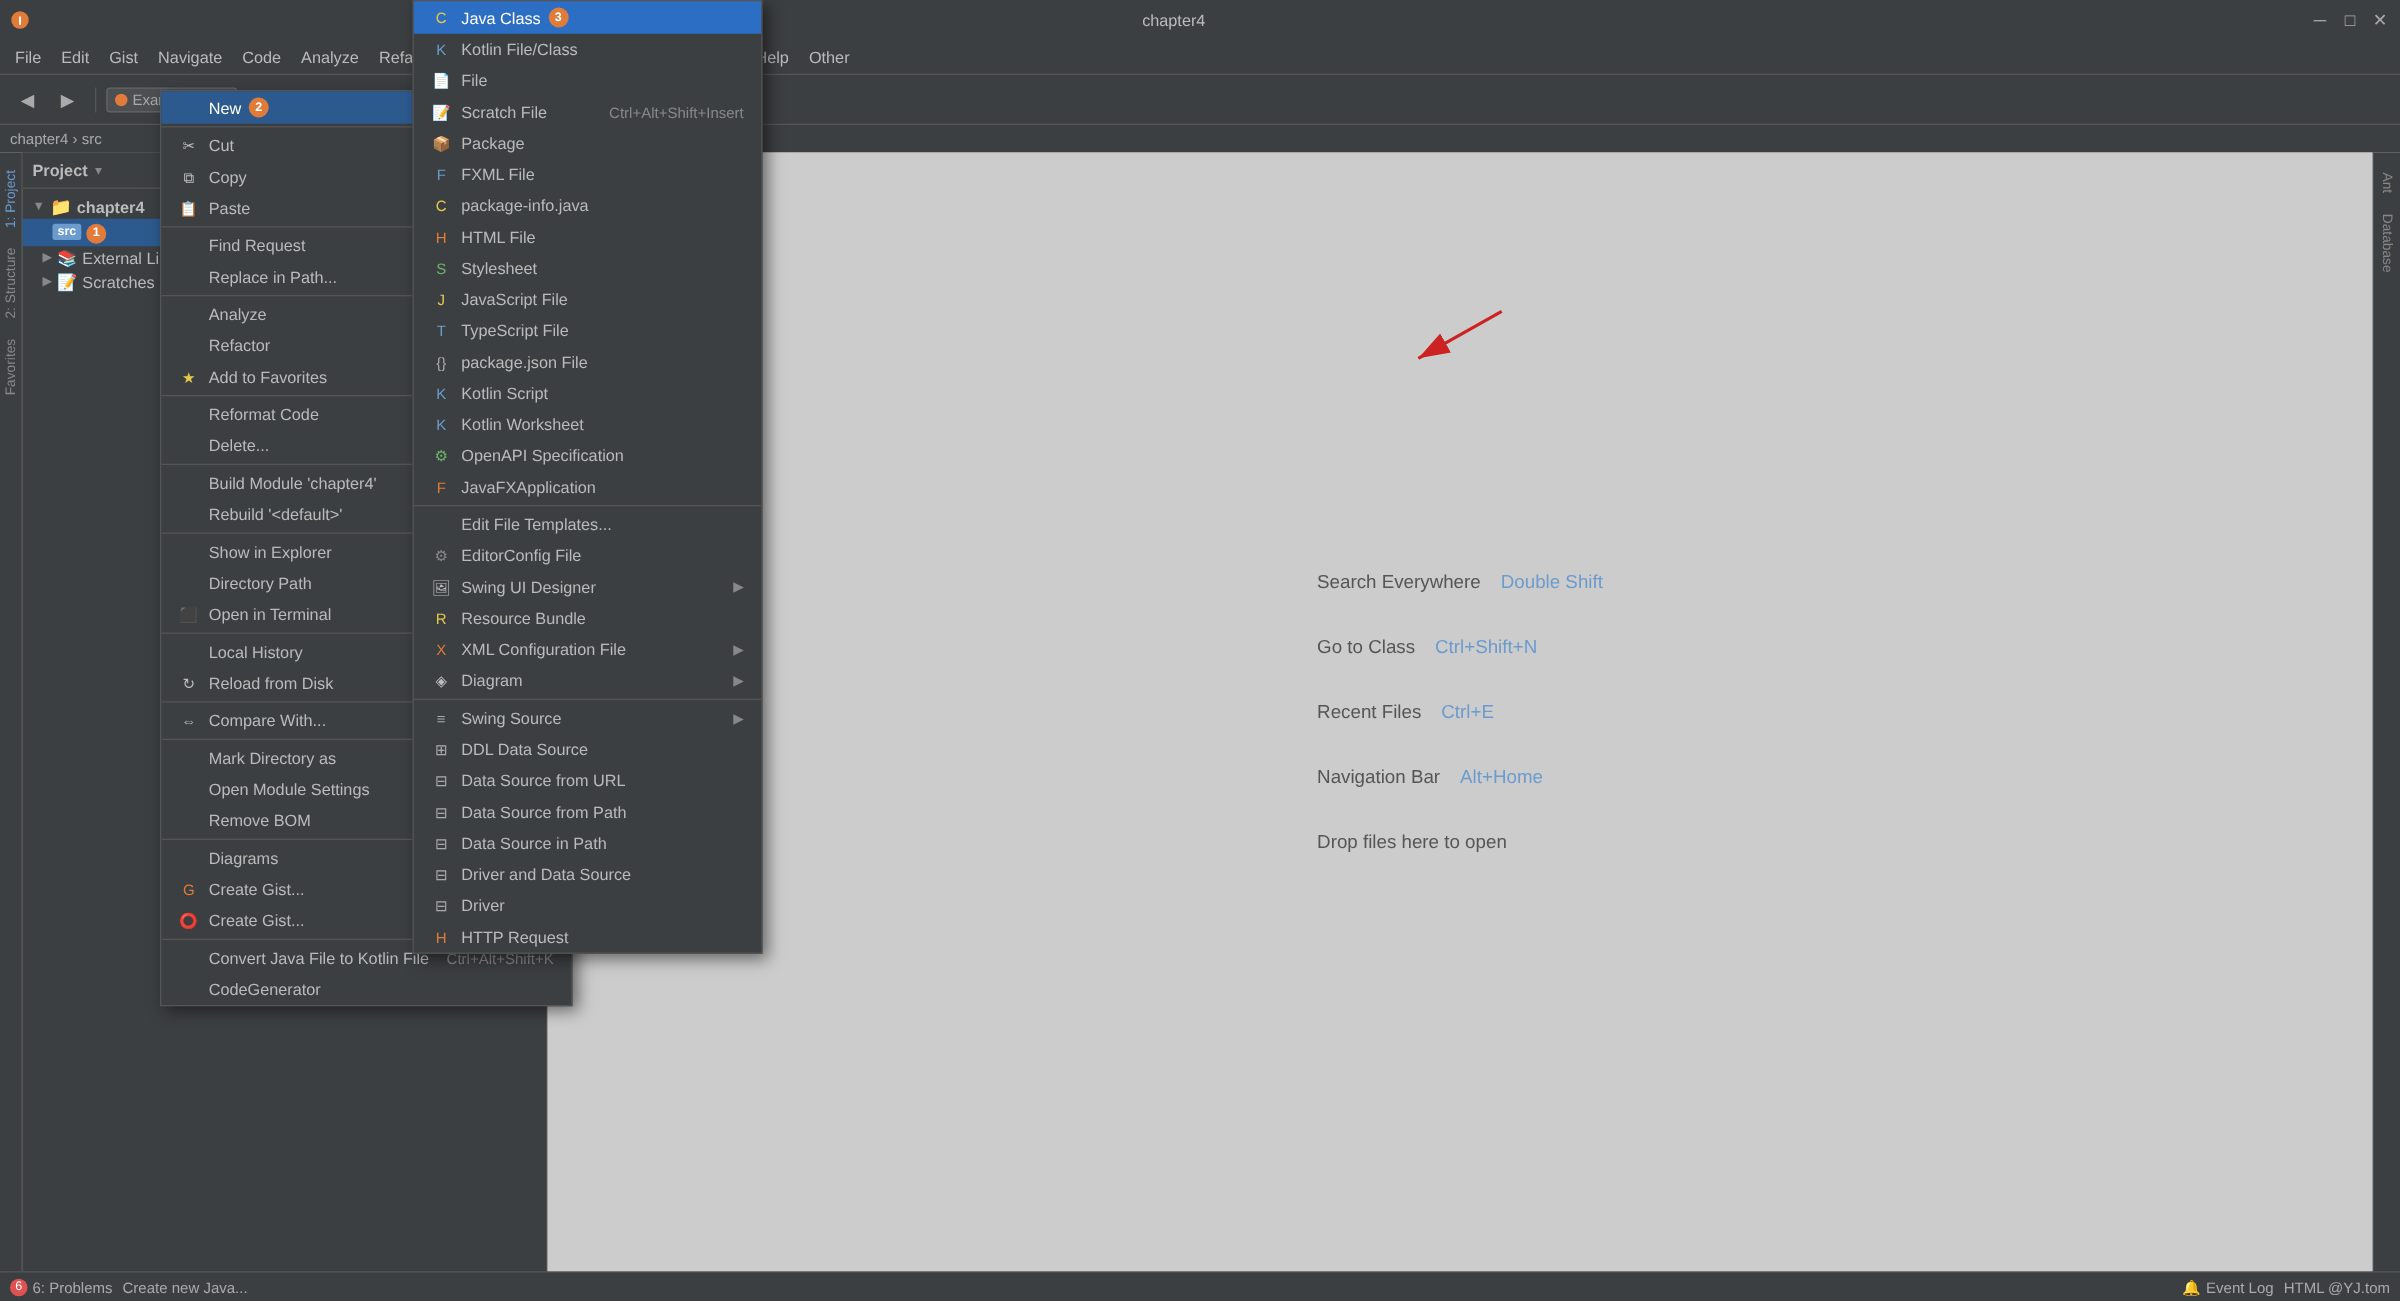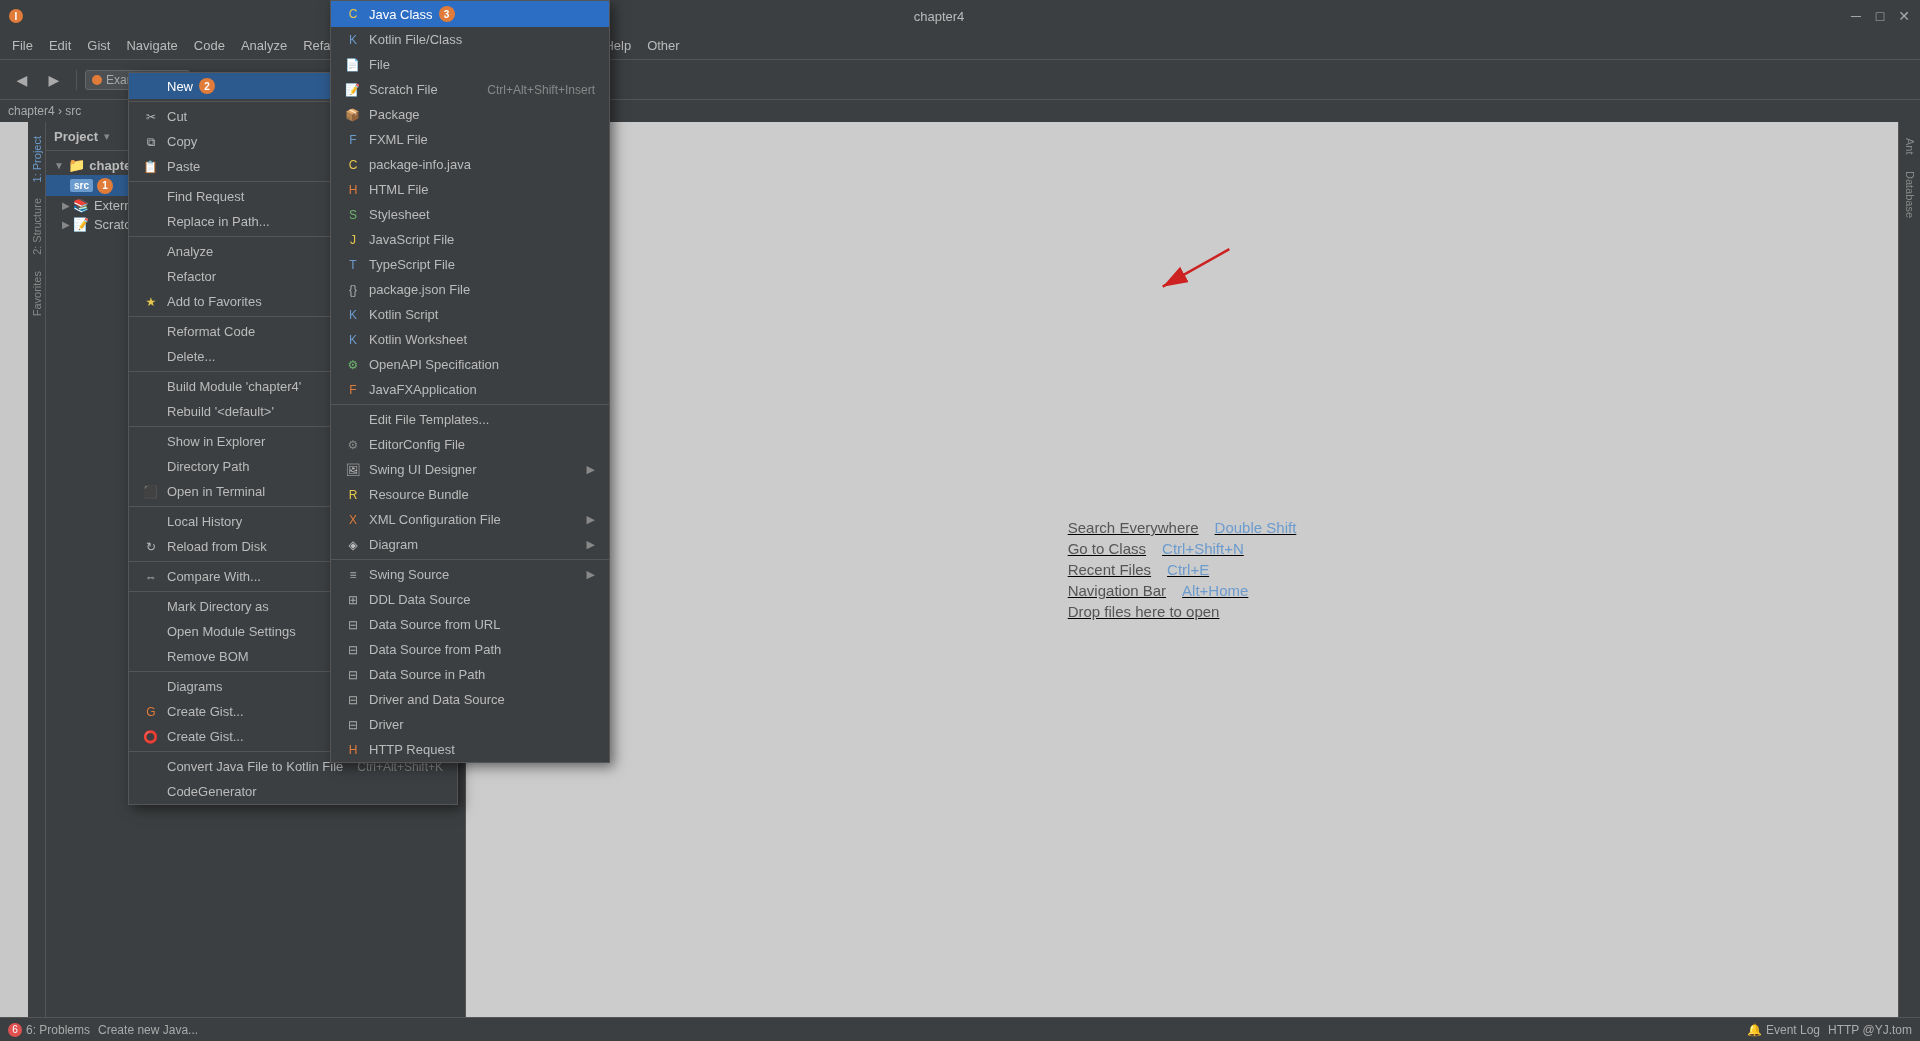--- a/index.html
+++ b/index.html
@@ -103,21 +103,20 @@
       color: #aaa;
       height: 22px;
       display: flex; align-items: center;
     }
 
     
     .main-layout {
       display: flex;
       height: calc(1041px - 32px - 28px - 40px - 22px - 24px);
       position: relative;
-      margin-left: 28px;
     }
 
     
     .left-panel {
       width: 18px;
       background: #3c3f41;
       display: flex;
       flex-direction: column;
       align-items: center;
       padding-top: 8px;
@@ -262,23 +261,22 @@
       flex: 1;
       background: #ccc;
       display: flex;
       align-items: center;
       justify-content: center;
       position: relative;
     }
     .editor-hint {
       display: flex;
       flex-direction: column;
-      gap: 4px;
+      gap: 35px;
       padding: 40px;
-      text-decoration: underline;
     }
     .hint-row {
       display: flex;
       align-items: center;
       gap: 16px;
       color: #555;
       font-size: 15px;
     }
     .hint-key {
       color: #6c9bce;
@@ -900,15 +898,15 @@
   </div>
   <div class="status-item">
     <span>Create new Java...</span>
   </div>
   <div style="flex:1;"></div>
   <div class="status-item">
     <span>🔔</span>
     <span>Event Log</span>
   </div>
   <div class="status-item">
-    <span>HTTP @YJ.tom</span>
+    <span>HTML @YJ.tom</span>
   </div>
 </div>
 
 </body></html>

